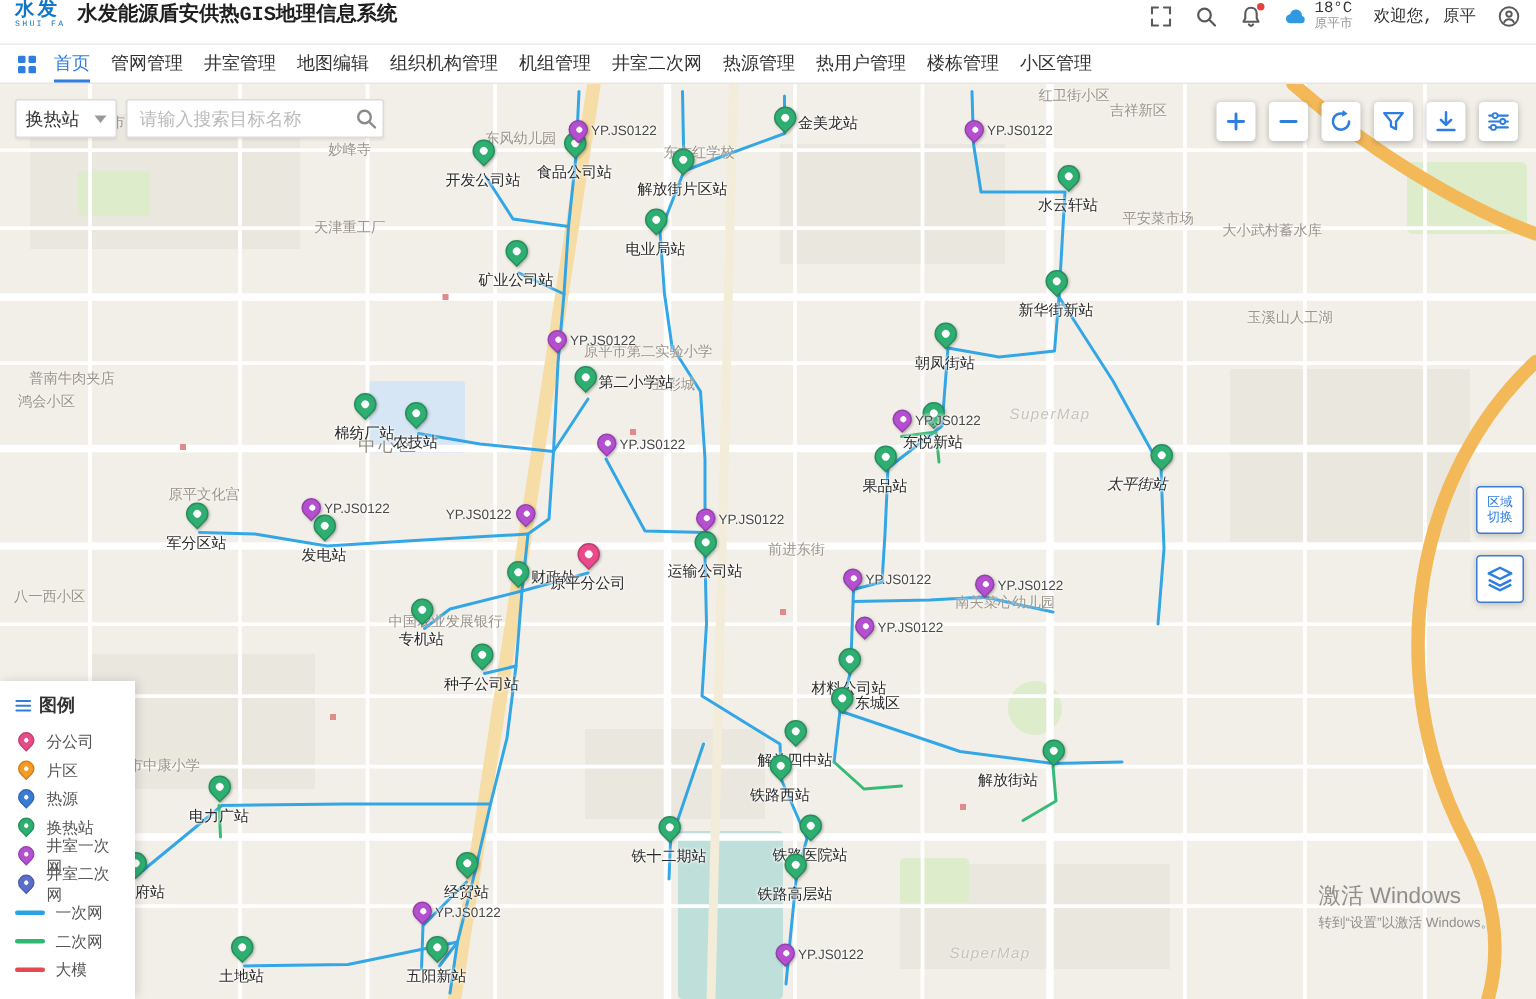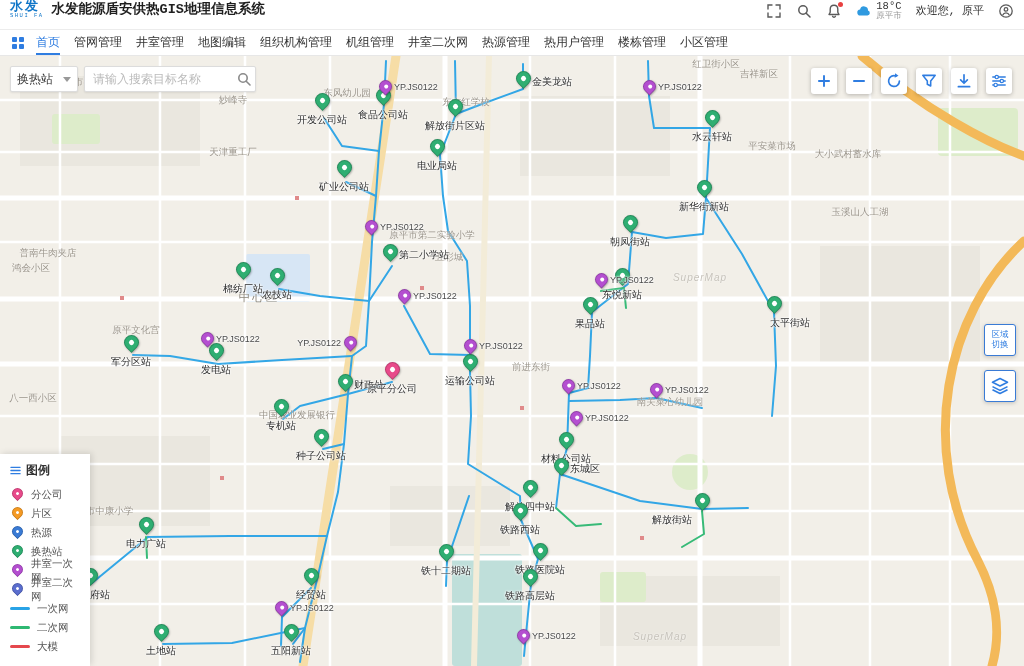--- a/index.html
+++ b/index.html
@@ -333,21 +333,21 @@
       <div class="mlabel r" style="left: 399px; top: 192px;">第二小学站</div>
       <div class="pin" style="left: 243px; top: 224px; background: rgb(47, 174, 114);"></div>
       <div class="mlabel b" style="left: 243px; top: 226px;">棉纺厂站</div>
       <div class="pin" style="left: 277px; top: 230px; background: rgb(47, 174, 114);"></div>
       <div class="mlabel b" style="left: 277px; top: 232px;">农技站</div>
       <div class="pin" style="left: 622px; top: 230px; background: rgb(47, 174, 114);"></div>
       <div class="mlabel b" style="left: 622px; top: 232px;">东悦新站</div>
       <div class="pin" style="left: 590px; top: 259px; background: rgb(47, 174, 114);"></div>
       <div class="mlabel b" style="left: 590px; top: 261px;">果品站</div>
       <div class="pin" style="left: 774px; top: 258px; background: rgb(47, 174, 114);"></div>
-      <div class="mlabel b" style="left: 790px; top: 260px;">太平街站</div>
+      <div class="mlabel b" style="left: 758px; top: 260px; font-style: italic;">太平街站</div>
       <div class="pin" style="left: 470px; top: 316px; background: rgb(47, 174, 114);"></div>
       <div class="mlabel b" style="left: 470px; top: 318px;">运输公司站</div>
       <div class="pin" style="left: 131px; top: 297px; background: rgb(47, 174, 114);"></div>
       <div class="mlabel b" style="left: 131px; top: 299px;">军分区站</div>
       <div class="pin" style="left: 216px; top: 305px; background: rgb(47, 174, 114);"></div>
       <div class="mlabel b" style="left: 216px; top: 307px;">发电站</div>
       <div class="pin" style="left: 345px; top: 336px; background: rgb(47, 174, 114);"></div>
       <div class="mlabel r" style="left: 354px; top: 322px;">财政处</div>
       <div class="pin" style="left: 281px; top: 361px; background: rgb(47, 174, 114);"></div>
       <div class="mlabel b" style="left: 281px; top: 363px;">专机站</div>
@@ -530,13 +530,17 @@
           <span class="sw-line" style="background: rgb(46, 184, 114);"></span>
           <span>二次网</span>
         </div>
         <div class="legend-item">
           <span class="sw-line" style="background: rgb(229, 72, 77);"></span>
           <span>大模</span>
         </div>
       </div>
   </div>
 
+  <div class="win-mark">
+    <div class="l1">激活 Windows</div>
+    <div class="l2">转到“设置”以激活 Windows。</div>
+  </div>
 </div>
 
 </body></html>

